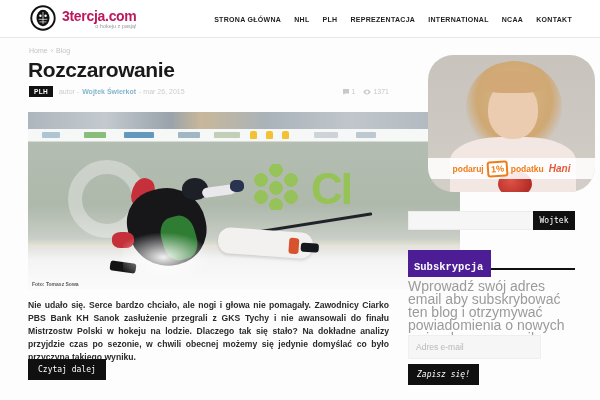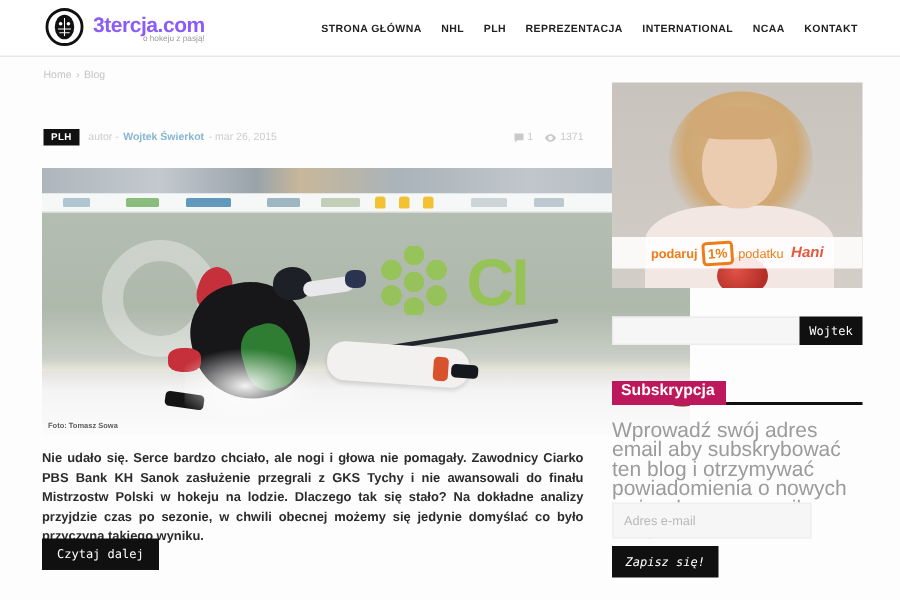--- a/index.html
+++ b/index.html
@@ -5,21 +5,21 @@
   * { margin:0; padding:0; box-sizing:border-box; }
   html,body { width:600px; height:400px; }
   body { font-family:"Liberation Sans", sans-serif; background:#fdfdfd; overflow:hidden; }
   .page { position:relative; width:600px; height:400px; background:#fdfdfd; }
 
   
   header { position:absolute; top:0; left:0; width:600px; height:38px; background:#ffffff; border-bottom:1px solid #e7e7e7; }
   .logo { position:absolute; left:30px; top:5px; display:flex; align-items:center; cursor:pointer; }
   .logo-badge { width:26px; height:26px; margin-right:6px; }
   .logo-text { display:flex; flex-direction:column; }
-  .logo-title { font-size:14px; font-weight:bold; color:#8b5cf6; letter-spacing:-0.3px; }
+  .logo-title { font-size:14px; font-weight:bold; color:#be185d; letter-spacing:-0.3px; }
   .logo-tagline { font-size:5.5px; color:#9a9a9a; text-align:right; margin-top:-1px; }
   nav { position:absolute; right:28px; top:0; height:38px; display:flex; align-items:center; gap:13px; }
   nav a { font-size:7px; font-weight:bold; color:#222; text-decoration:none; letter-spacing:.3px; white-space:nowrap; }
 
   
   .crumbs { position:absolute; left:29px; top:47px; font-size:7px; color:#c4c4c4; }
   .crumbs .sep { margin:0 3px; }
   .post-title { position:absolute; left:28px; top:58px; font-size:21px; font-weight:bold; color:#191919; letter-spacing:-0.4px; }
   .meta { position:absolute; left:29px; top:86px; width:360px; height:11px; font-size:7px; color:#cdcdcd; display:flex; align-items:center; }
   .cat-badge { background:#111; color:#fff; font-size:6.5px; font-weight:bold; padding:2px 5px; margin-right:6px; letter-spacing:.3px; }
@@ -68,39 +68,39 @@
   .snow { position:absolute; left:95px; top:120px; width:90px; height:46px; background:radial-gradient(ellipse at 45% 55%, rgba(255,255,255,.95) 0%, rgba(255,255,255,0) 70%); }
   .redglove { position:absolute; right:-6px; top:146px; width:22px; height:13px; background:#9d3034; border-radius:45%; }
   .photo-caption { position:absolute; left:4px; bottom:3px; font-size:5px; font-weight:bold; color:#5c5c5c; }
 
   
   .excerpt { position:absolute; left:28px; top:299px; width:361px; font-size:8.6px; font-weight:bold; color:#2b2b2b; line-height:13px; text-align:justify; }
   .btn-dark { background:#101010; color:#fff; border:none; font-family:"DejaVu Sans Mono", monospace; font-size:8px; cursor:pointer; }
   .read-more { position:absolute; left:28px; top:359px; padding:6px 10px; }
 
   
-  .ad { position:absolute; left:408px; top:55px; width:167px; height:137px; overflow:hidden; cursor:pointer;
-    background:linear-gradient(180deg,#c8c3bd 0%,#cdc8c2 55%,#d4cec9 100%); }
+  .ad { position:absolute; left:428px; top:55px; width:167px; height:137px; overflow:hidden; cursor:pointer;
+    background:linear-gradient(180deg,#c8c3bd 0%,#cdc8c2 55%,#d4cec9 100%);border-radius:25px; }
   .girl-hair { position:absolute; left:38px; top:6px; width:96px; height:92px; background:radial-gradient(ellipse at 50% 42%, #d8b887 0%, #cfa873 55%, rgba(200,160,110,0) 75%); border-radius:50%; }
   .girl-face { position:absolute; left:60px; top:26px; width:50px; height:58px; background:#ecccb0; border-radius:48% 48% 46% 46%; }
   .girl-bangs { position:absolute; left:56px; top:16px; width:58px; height:22px; background:#d2a876; border-radius:50% 50% 30% 30%; }
   .girl-shirt { position:absolute; left:22px; top:82px; width:126px; height:60px; background:#f3e7e4; border-radius:40% 40% 10% 10%; }
   .apple { position:absolute; left:70px; top:116px; width:34px; height:26px; background:radial-gradient(circle at 38% 35%, #e05347 0%, #b52f28 70%); border-radius:50%; }
   .ad-banner { position:absolute; left:0; top:103px; width:167px; height:21px; background:rgba(255,255,255,.88); display:flex; align-items:center; justify-content:center; gap:3px; }
   .ad-w1 { color:#ee7d17; font-size:8.5px; font-weight:bold; }
   .ad-pct { color:#ee7d17; font-size:9px; font-weight:bold; border:2px solid #ee7d17; background:#fff; border-radius:3px; padding:1px 2px; transform:rotate(-4deg); }
-  .ad-w2 { color:#ee7d17; font-size:8.5px; font-weight:normal; }
+  .ad-w2 { color:#ee7d17; font-size:8.5px; font-weight:bold; }
   .ad-name { color:#e25a3a; font-size:10px; font-weight:bold; font-style:italic; margin-left:2px; }
 
   .searchrow { position:absolute; left:408px; top:211px; width:167px; height:19px; display:flex; }
   .search-input { flex:1; height:19px; background:#f6f6f6; border:1px solid #ececec; border-right:none; font-size:8px; padding:0 6px; color:#555; outline:none; }
   .search-btn { width:42px; height:19px; }
 
   .sub-head { position:absolute; left:408px; top:250px; width:167px; border-bottom:2px solid #111; padding-bottom:0; height:20px; }
-  .sub-badge { display:inline-block; background:#be185d; color:#fff; font-size:10.5px; font-weight:bold; padding:0 8px 4px 6px; }
+  .sub-badge { display:inline-block; background:#4c1d95; color:#fff; font-size:10.5px; font-weight:bold; padding:11px 8px 4px 6px;font-family:Liberation Mono, monospace; }
   .sub-text { position:absolute; left:408px; top:280px; width:167px; font-size:14px; color:#9b9b9b; line-height:13px; }
   .email-input { position:absolute; left:408px; top:335px; width:133px; height:22px; background:#f6f6f6; border:1px solid #efefef; font-size:8.5px; padding:11px 7px; color:#555; outline:none; }
   .email-input::placeholder { color:#b9b9b9; }
   .search-input::placeholder { color:#b9b9b9; }
   .sub-btn { position:absolute; left:408px; top:364px; padding:6px 9px;font-style:italic; }
 </style>
 </head>
 <body>
 
 <div class="page">
@@ -129,20 +129,21 @@
       <a href="#">INTERNATIONAL</a>
       <a href="#">NCAA</a>
       <a href="#">KONTAKT</a>
     </nav>
   </header>
 
   <div class="crumbs">
     <span>Home</span><span class="sep">›</span><span>Blog</span>
   </div>
 
+  <h1 class="post-title">Rozczarowanie</h1>
   <div class="meta">
     <span class="cat-badge">PLH</span>
     <span>autor -</span>
     <a href="#" class="author-link">Wojtek Świerkot</a>
     <span>- mar 26, 2015</span>
     <span class="meta-right">
       <span class="mstat">
         <svg class="micon" viewBox="0 0 16 16">
             <path d="M2 2h12v9H6l-3 3v-3H2z"></path>
           </svg>

